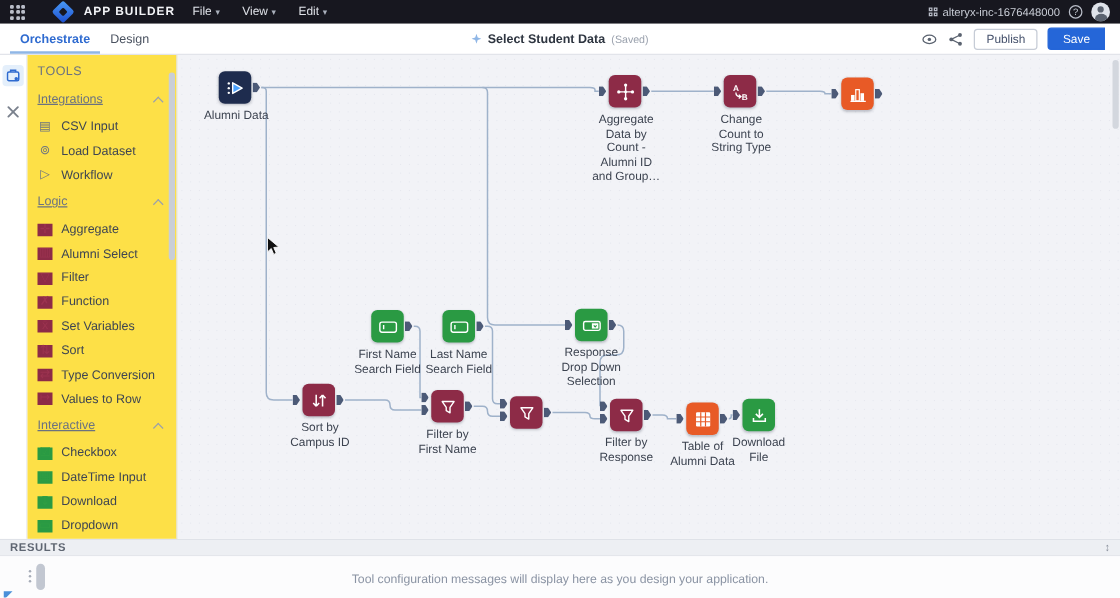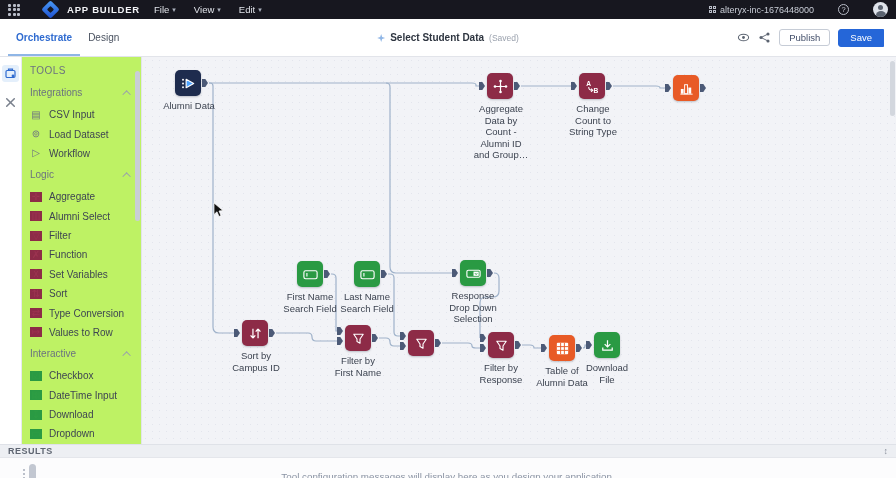--- a/index.html
+++ b/index.html
@@ -8,53 +8,53 @@
   
   .topbar { height:19px; background:#17171f; display:flex; align-items:center; padding:0 8px; gap:10px; color:#e8eaef; }
   .apps-grid { display:grid; grid-template-columns:repeat(3,3px); grid-template-rows:repeat(3,3px); gap:1.5px; cursor:pointer; }
   .apps-grid i { background:#b9bdc8; border-radius:1px; }
   .logo { width:13px; height:13px; position:relative; margin-left:14px; }
   .logo .d1 { position:absolute; inset:0; background:linear-gradient(135deg,#4a9bf5,#1d4fd0); transform:rotate(45deg); border-radius:2px; }
   .logo .d2 { position:absolute; inset:4px; background:#17171f; transform:rotate(45deg); border-radius:1px; }
   .appname { font-size:9.5px; font-weight:700; letter-spacing:.8px; color:#f2f3f6; }
   .menu { font-size:9.5px; color:#dfe2e8; display:flex; align-items:center; gap:3px; padding:0 4px; cursor:pointer; }
   .menu .car { font-size:7px; color:#aab0bc; }
-  .topbar-right { margin-left:auto; display:flex; align-items:center; gap:24px; }
+  .topbar-right { margin-left:auto; display:flex; align-items:center; gap:7px; }
   .org { display:flex; align-items:center; gap:4px; font-size:9px; color:#c9cdd6; }
   .grid4 { display:grid; grid-template-columns:repeat(2,3px); grid-template-rows:repeat(2,3px); gap:1px; }
   .grid4 i { border:1px solid #b9bdc8; }
   .helpbtn { width:11px; height:11px; border:1px solid #b9bdc8; border-radius:50%; font-size:7.5px; color:#c9cdd6; display:flex; align-items:center; justify-content:center; cursor:pointer; }
   .avatar { width:15px; height:15px; border-radius:50%; background:#dfe3ea; position:relative; overflow:hidden; cursor:pointer; }
   .avatar::before { content:""; position:absolute; top:2.5px; left:5px; width:5px; height:5px; border-radius:50%; background:#5b6370; }
   .avatar::after { content:""; position:absolute; top:8.5px; left:2.5px; width:10px; height:8px; border-radius:50%; background:#5b6370; }
 
   
-  .toolbar { height:38px; background:#fff; border-bottom:1px solid #e2e4ea; display:flex; align-items:stretch; position:relative; }
+  .toolbar { height:25px; background:#fff; border-bottom:1px solid #e2e4ea; display:flex; align-items:stretch; position:relative; }
   .tabs { display:flex; padding-left:8px; }
   .tab { font-size:10px; display:flex; align-items:center; padding:0 8px; color:#4a5260; position:relative; cursor:pointer; }
   .tab.active { color:#2f6bd0; font-weight:700; }
   .tab.active::after { content:""; position:absolute; left:0; right:0; bottom:0; height:2.5px; background:#8fb6e6; }
   .title-wrap { position:absolute; left:50%; top:0; bottom:0; transform:translateX(-50%); display:flex; align-items:center; gap:5px; }
   .sparkle { width:8px; height:8px; }
   .doc-title { font-size:10px; font-weight:700; color:#2e3540; }
   .saved { font-size:8.5px; color:#9aa1ad; }
   .toolbar-right { margin-left:auto; display:flex; align-items:center; gap:8px; padding-right:12px; }
   .tb-ic { width:13px; height:11px; cursor:pointer; }
   .btn-publish { font-size:9.5px; color:#44506b; background:#fff; border:1px solid #c6ccd6; border-radius:3px; padding:2px 9px; cursor:pointer; }
   .btn-save { font-size:9.5px; color:#fff; background:#2566d8; border:1px solid #2566d8; border-radius:3px 0 0 3px; padding:2.5px 11px 2.5px 11px; cursor:pointer; }
 
   
   .main { display:flex; height:387px; }
   .rail { width:22px; border-right:1px solid #e7e9ee; display:flex; flex-direction:column; align-items:center; padding-top:8px; gap:14px; background:#fff; }
   .rail-tool { width:17px; height:17px; border-radius:3px; background:#e4effb; display:flex; align-items:center; justify-content:center; cursor:pointer; }
   .rail-x { width:13px; height:13px; cursor:pointer; }
 
-  .tools { width:120px; border-right:1px solid #e2e4ea; background:#bef264; position:relative; padding:8px 0 0 8px; overflow:hidden; }
+  .tools { width:120px; border-right:1px solid #e2e4ea; background:#fde047; position:relative; padding:8px 0 0 8px; overflow:hidden; }
   .tools-title { font-size:10px; color:#6b7280; letter-spacing:.4px; margin-bottom:11px; }
-  .sec-head { display:flex; align-items:center; font-size:10px; color:#6b7280; margin:6px 0 7px 0; cursor:pointer; padding-right:10px; }
+  .sec-head { display:flex; align-items:center; font-size:10px; color:#6b7280; margin:6px 0 7px 0; cursor:pointer; padding-right:10px;text-decoration:underline; }
   .sec-head .chev { margin-left:auto; width:6px; height:6px; border-left:1.3px solid #9aa0ac; border-top:1.3px solid #9aa0ac; transform:rotate(45deg) translateY(2px); }
   .tool-item { display:flex; align-items:center; gap:7px; font-size:10px; color:#3e4552; padding:4.2px 0; cursor:pointer; }
   .tool-item .ti { width:12px; text-align:center; font-size:10px; line-height:10px; }
   .ti.gray { color:#6d7480; }
   .ti.maroon { color:#9c3350; }
   .ti.green { color:#2f9e44; }
   .tools-sb { position:absolute; right:1px; top:14px; width:5px; height:150px; background:#c9ced6; border-radius:3px; cursor:pointer; }
 
   
   .canvas { flex:1; position:relative; background:#f2f3f7;

